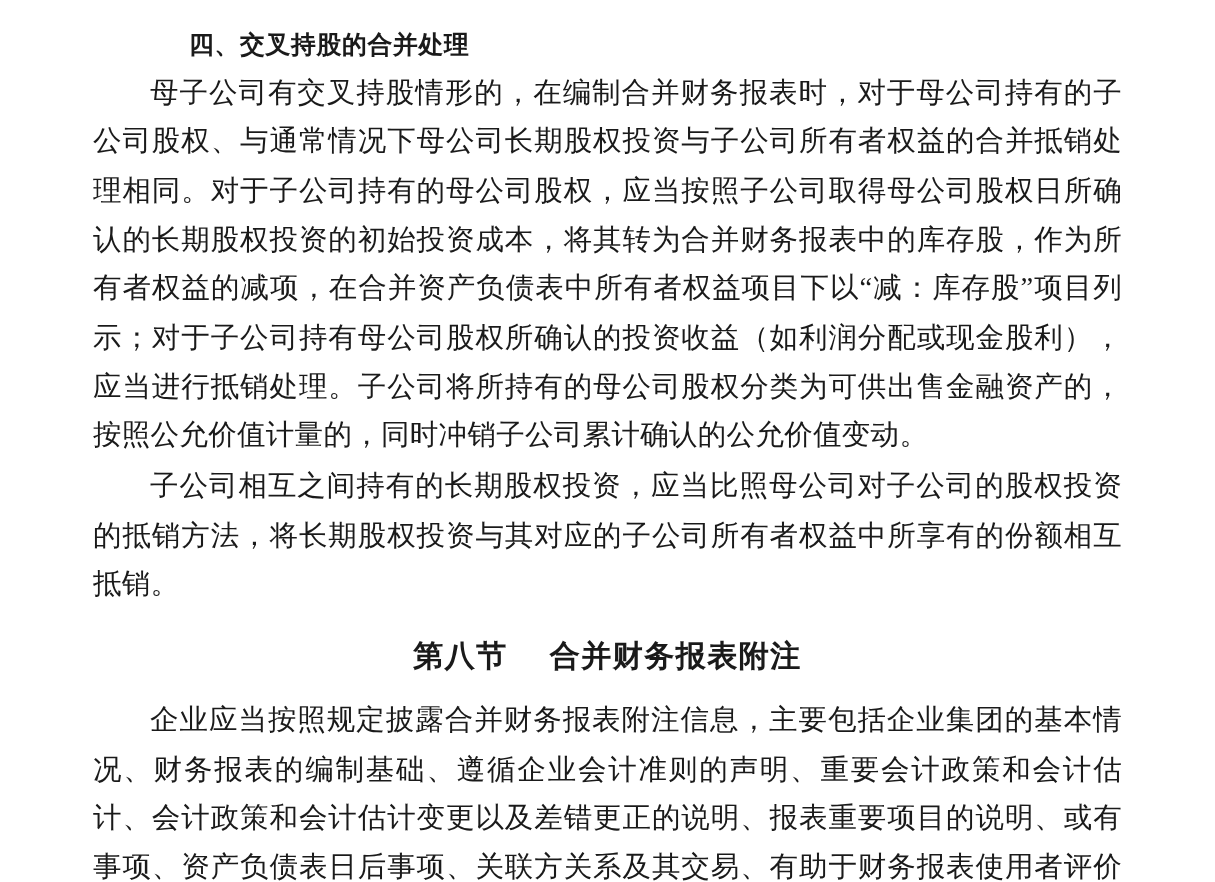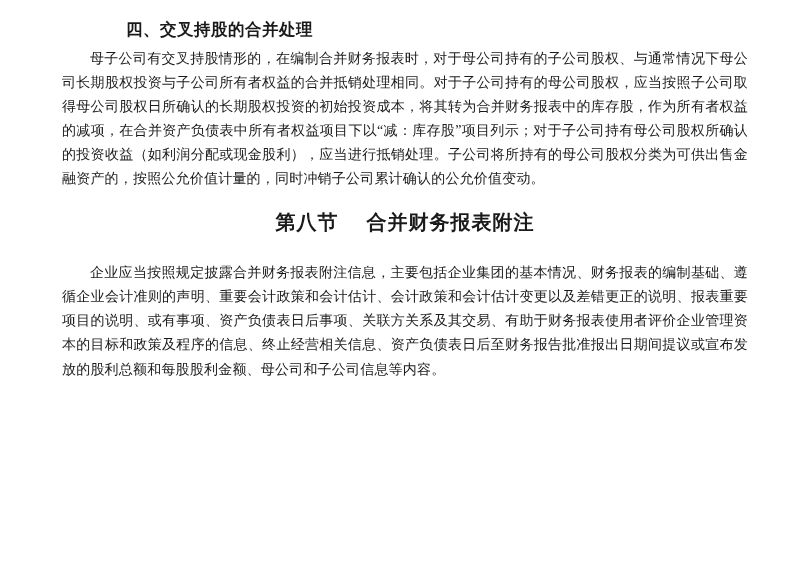--- a/index.html
+++ b/index.html
@@ -22,56 +22,57 @@
     position: relative;
   }
   .section-heading {
     font-size: 16.5px;
     font-weight: bold;
     letter-spacing: 0.5px;
     margin: 8px 0 4px 64px;
     line-height: 1.5;
   }
   .para {
-    font-size: 14px;
+    font-size: 19px;
     line-height: 1.72;
     text-align: justify;
     text-justify: inter-ideograph;
     text-indent: 2em;
     margin: 0 0 0 0;
     letter-spacing: 0.2px;
   }
   .para + .para {
     margin-top: 1px;
   }
   .chapter-title {
     font-size: 20px;
     font-weight: bold;
     text-align: center;
-    margin: 16px 0 14px 0;
+    margin: 16px 0 2px 0;
     letter-spacing: 1px;
     line-height: 1.5;
   }
   .chapter-title .gap {
     display: inline-block;
     width: 28px;
   }
   .block-gap {
     height: 10px;
   }
 </style>
 </head>
 <body>
 
 <div class="page">
 
   <div class="section-heading">四、交叉持股的合并处理</div>
 
   <p class="para">母子公司有交叉持股情形的，在编制合并财务报表时，对于母公司持有的子公司股权、与通常情况下母公司长期股权投资与子公司所有者权益的合并抵销处理相同。对于子公司持有的母公司股权，应当按照子公司取得母公司股权日所确认的长期股权投资的初始投资成本，将其转为合并财务报表中的库存股，作为所有者权益的减项，在合并资产负债表中所有者权益项目下以“减：库存股”项目列示；对于子公司持有母公司股权所确认的投资收益（如利润分配或现金股利），应当进行抵销处理。子公司将所持有的母公司股权分类为可供出售金融资产的，按照公允价值计量的，同时冲销子公司累计确认的公允价值变动。</p>
 
+  <p class="para">子公司相互之间持有的长期股权投资，应当比照母公司对子公司的股权投资的抵销方法，将长期股权投资与其对应的子公司所有者权益中所享有的份额相互抵销。</p>
 
   <div class="chapter-title">
     <span>第八节</span><span class="gap"></span><span>合并财务报表附注</span>
   </div>
 
   <div class="block-gap"></div>
 
 
   <p class="para">企业应当按照规定披露合并财务报表附注信息，主要包括企业集团的基本情况、财务报表的编制基础、遵循企业会计准则的声明、重要会计政策和会计估计、会计政策和会计估计变更以及差错更正的说明、报表重要项目的说明、或有事项、资产负债表日后事项、关联方关系及其交易、有助于财务报表使用者评价企业管理资本的目标和政策及程序的信息、终止经营相关信息、资产负债表日后至财务报告批准报出日期间提议或宣布发放的股利总额和每股股利金额、母公司和子公司信息等内容。</p>
 

